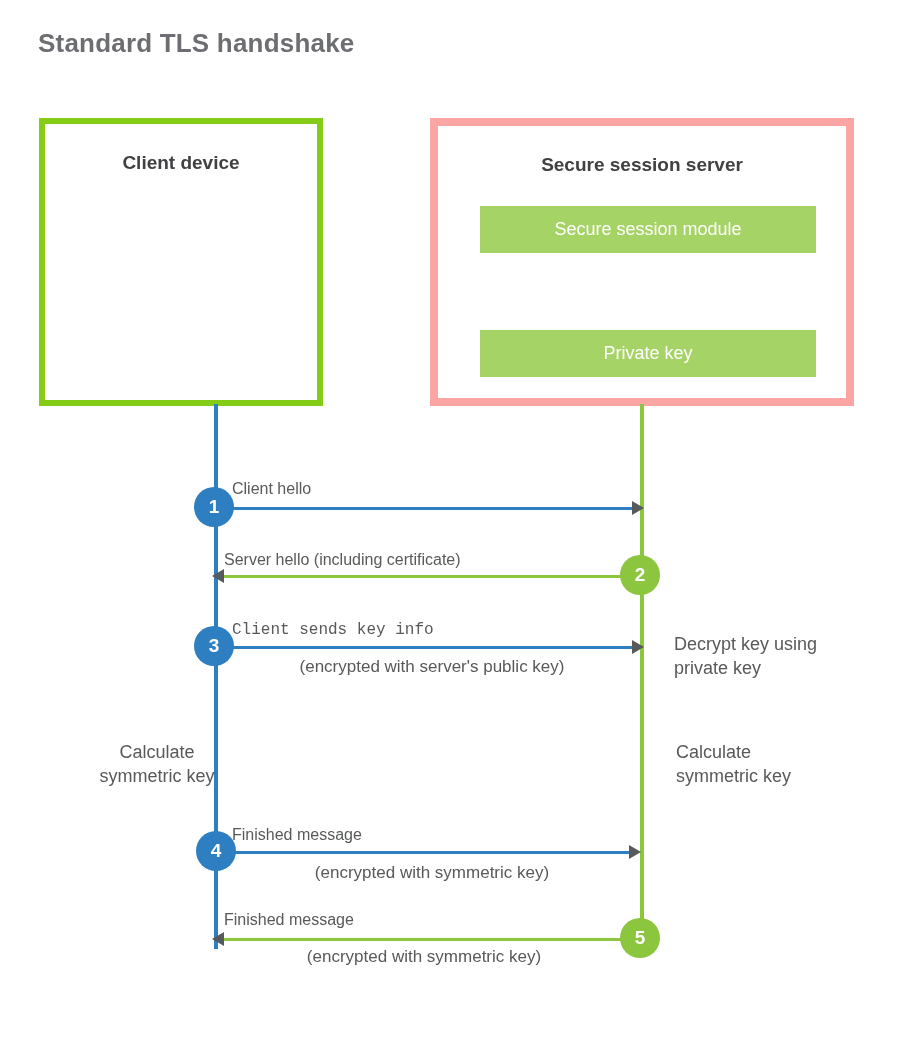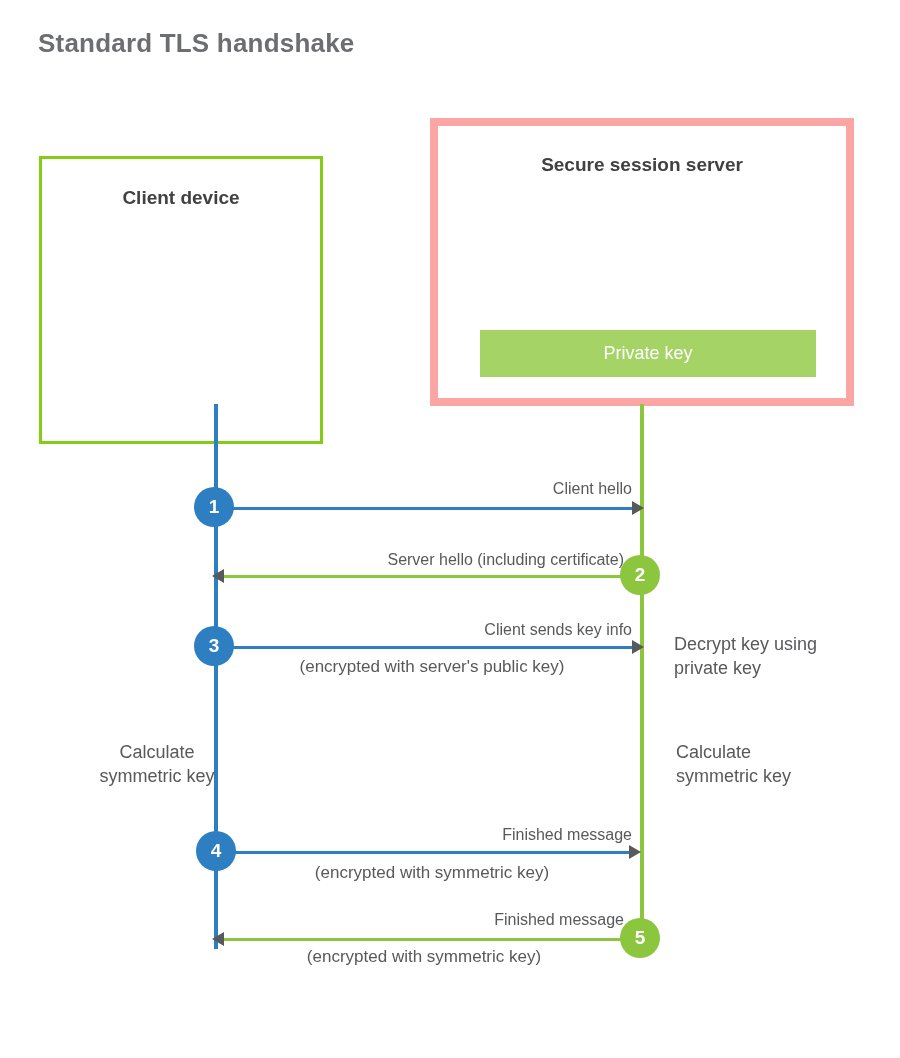--- a/index.html
+++ b/index.html
@@ -29,22 +29,21 @@
   .panel {
     position: absolute;
     background: #ffffff;
     box-sizing: border-box;
   }
   #client-panel {
     left: 39px;
     top: 118px;
     width: 284px;
     height: 288px;
-    border: 3px solid #84cc16;
-    margin-top: 38px;
+    border: 6px solid #84cc16;
   }
   #server-panel {
     left: 430px;
     top: 118px;
     width: 424px;
     height: 288px;
     border: 8px solid #fca5a5;
   }
   .panel-title {
     position: absolute;
@@ -138,21 +137,21 @@
     display: flex;
     align-items: center;
     justify-content: center;
   }
   .step.blue { background: #2e7fc1; }
   .step.green { background: #8cc63e; }
 
   
   .msg-label {
     position: absolute;
-    text-align: right;
+    text-align: left;
     font-size: 16px;
     color: #58595b;
     white-space: nowrap;
   }
   .msg-sub {
     position: absolute;
     text-align: center;
     font-size: 17px;
     color: #58595b;
     white-space: nowrap;
@@ -169,39 +168,40 @@
 <body>
 
 <div id="page-title">Standard TLS handshake</div>
 
 <div class="panel" id="client-panel">
   <div class="panel-title">Client device</div>
 </div>
 
 <div class="panel" id="server-panel">
   <div class="panel-title">Secure session server</div>
+  <div class="server-item" id="server-item-0">Secure session module</div>
   <div class="server-item" id="server-item-2">Private key</div>
 </div>
 
 <div class="lifeline" id="client-lifeline"></div>
 <div class="lifeline" id="server-lifeline"></div>
 
 <div class="arrow-line blue-line" style="left:232px; top:507px; width:400px;"></div>
 <div class="arrow-head right blue-head" style="left:632px; top:501px;"></div>
 <div class="msg-label" style="left:232px; top:480px; width:400px;">Client hello</div>
 <div class="step blue" style="left:194px; top:487px;">1</div>
 
 <div class="arrow-line green-line" style="left:224px; top:575px; width:400px;"></div>
 <div class="arrow-head left green-head" style="left:212px; top:569px;"></div>
 <div class="msg-label" style="left:224px; top:551px; width:400px;">Server hello (including certificate)</div>
 <div class="step green" style="left:620px; top:555px;">2</div>
 
 <div class="arrow-line blue-line" style="left:232px; top:646px; width:400px;"></div>
 <div class="arrow-head right blue-head" style="left:632px; top:640px;"></div>
-<div class="msg-label" style="left:232px; top:621px; width:400px;">Client sends key info</div>
+<div class="msg-label" style="left:232px; top:621px; width:400px;font-family:Liberation Mono, monospace;">Client sends key info</div>
 <div class="msg-sub" style="left:232px; top:657px; width:400px;">(encrypted with server's public key)</div>
 <div class="step blue" style="left:194px; top:626px;">3</div>
 
 <div class="side-note" style="left:674px; top:632px;">Decrypt key using
 private key</div>
 
 <div class="side-note" style="left:92px; top:740px; text-align:center; width:130px;">Calculate
 symmetric key</div>
 <div class="side-note" style="left:676px; top:740px;">Calculate
 symmetric key</div>

